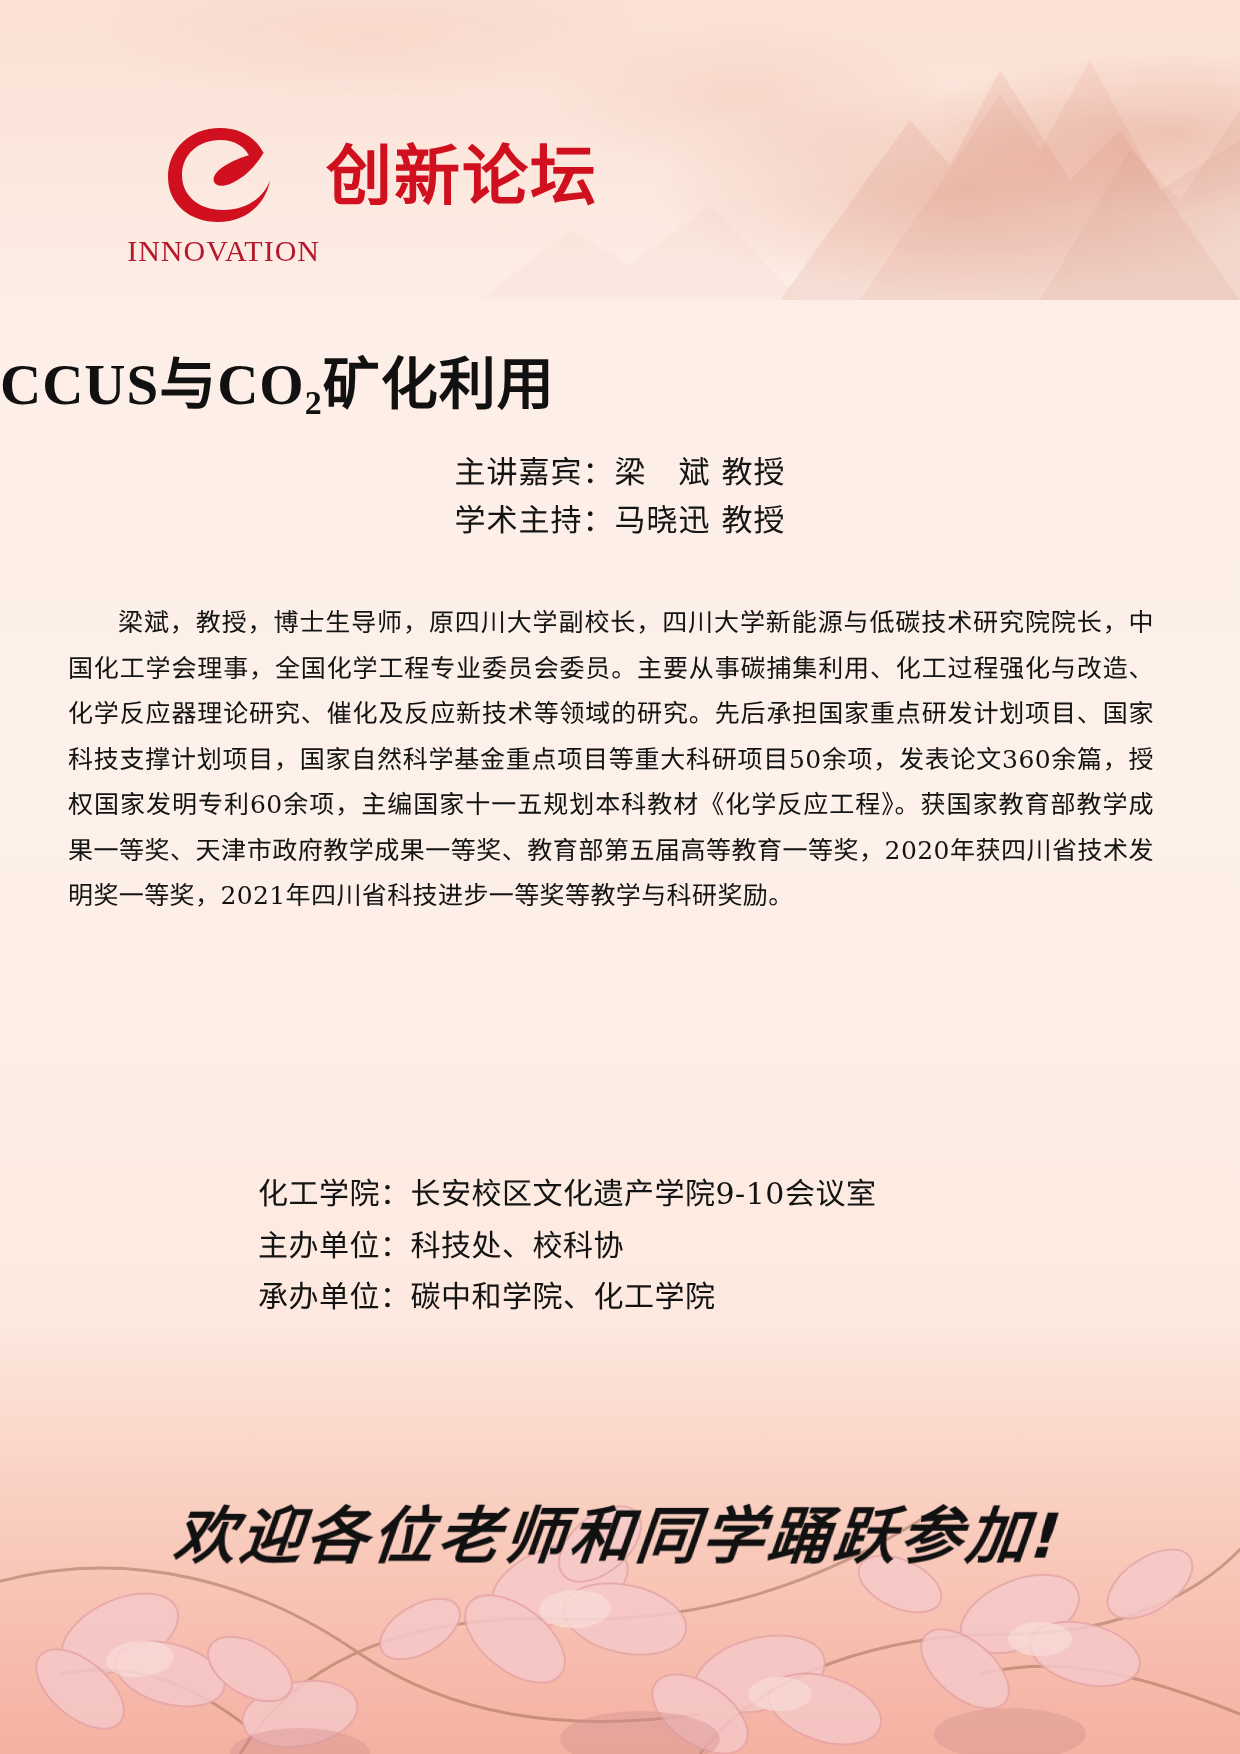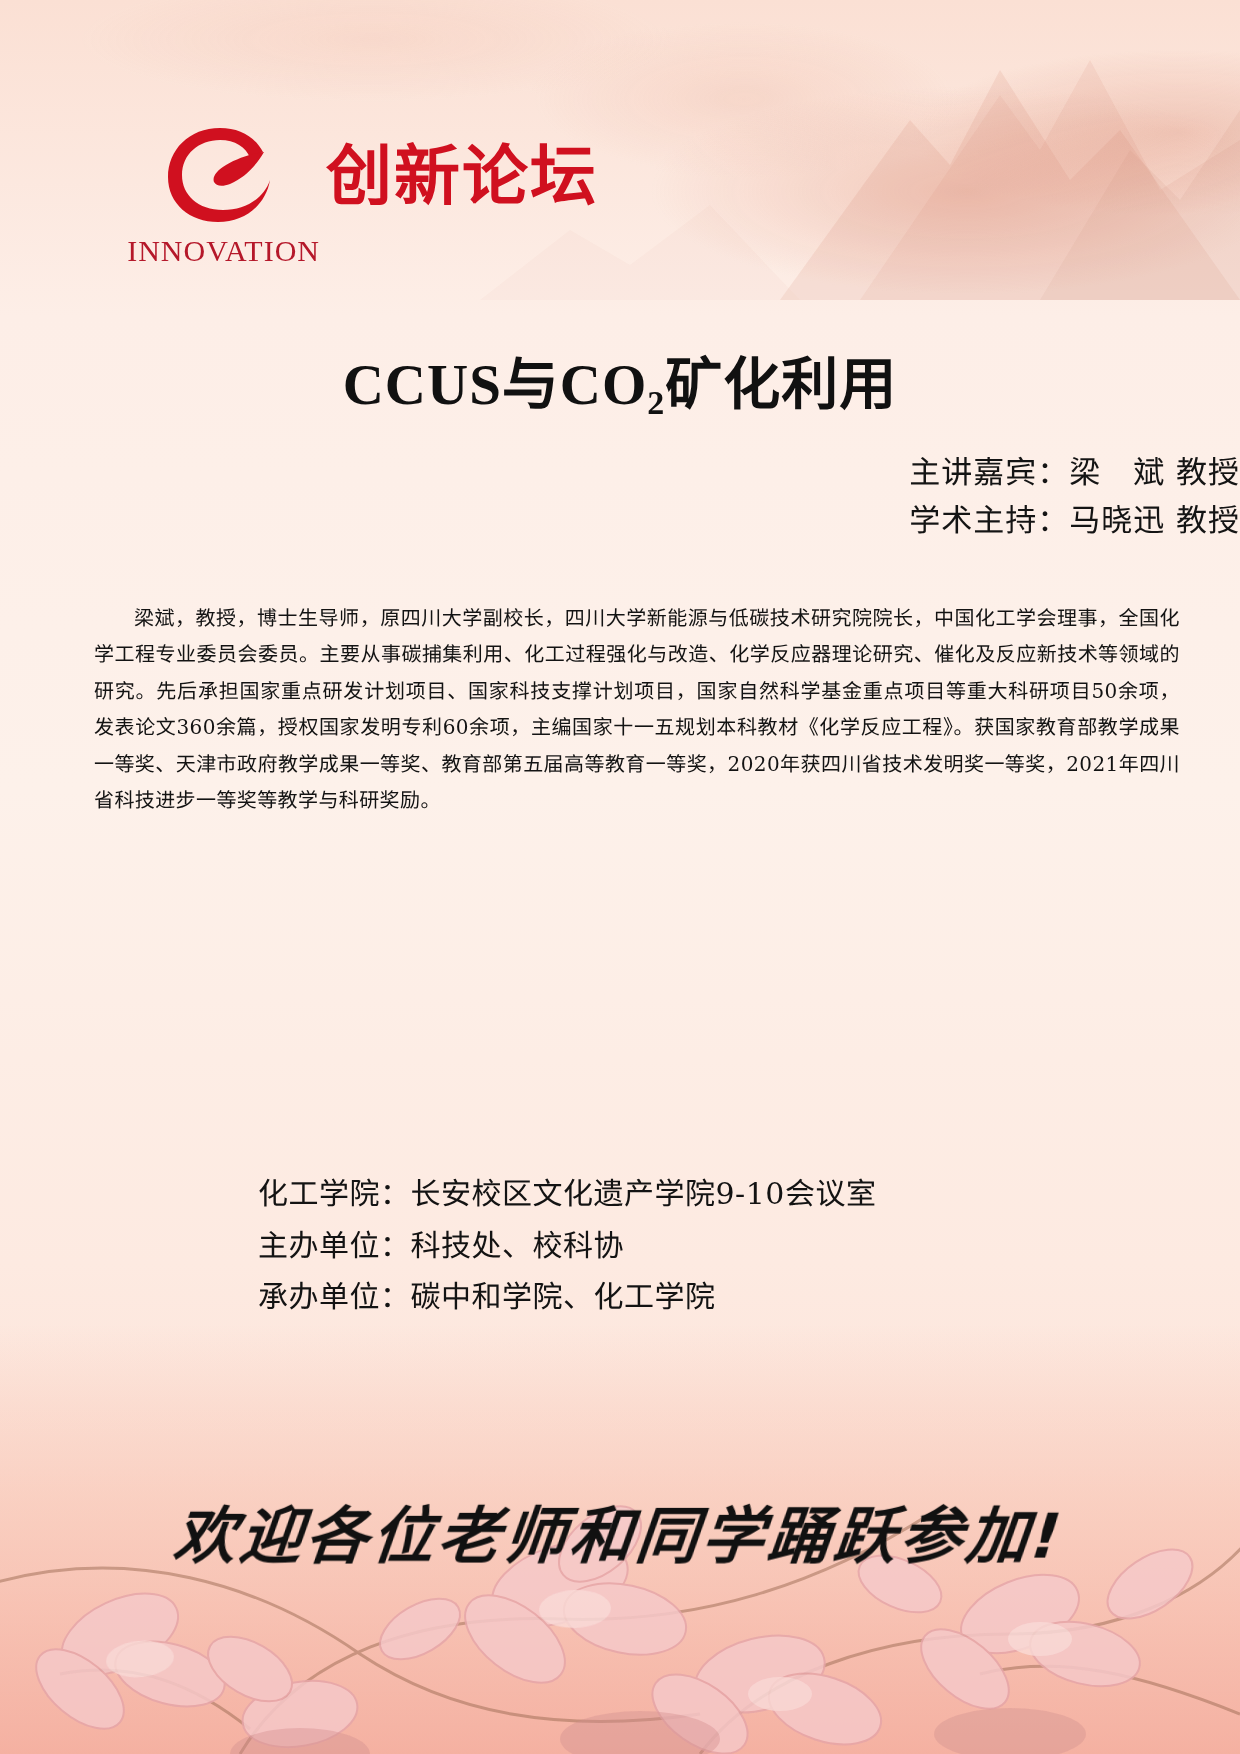--- a/index.html
+++ b/index.html
@@ -102,21 +102,21 @@
     letter-spacing: 1px;
     margin-left: 18px;
     line-height: 1;
   }
 
   
   .lecture-title {
     position: absolute;
     top: 338px;
     left: 0; right: 0;
-    text-align: center;
+    text-align: left;
     font-family: "Liberation Serif", serif;
     font-weight: bold;
     font-size: 57px;
     color: #111;
     letter-spacing: 1px;
   }
   .lecture-title sub {
     font-size: 34px;
     vertical-align: baseline;
     position: relative;
@@ -127,30 +127,30 @@
   .speakers {
     position: absolute;
     top: 448px;
     left: 0; right: 0;
     text-align: center;
     font-family: "DejaVu Serif", serif;
     font-size: 31px;
     color: #141414;
     line-height: 1.55;
   }
-  .speakers div { letter-spacing: 1px; text-align: right; }
+  .speakers div { letter-spacing: 1px; }
 
   
   .bio {
     position: absolute;
     top: 600px;
-    left: 94px;
+    left: 68px;
     width: 1086px;
     font-family: "DejaVu Serif", serif;
-    font-size: 20px;
+    font-size: 25px;
     line-height: 1.82;
     color: #131313;
     text-align: justify;
     text-indent: 2em;
     letter-spacing: 0.4px;
   }
 
   
   .info {
     position: absolute;

